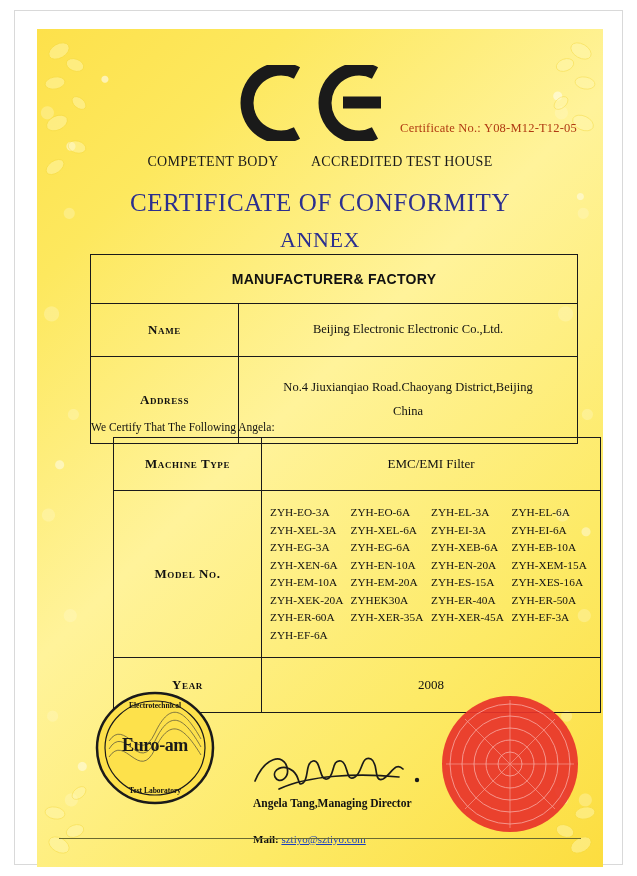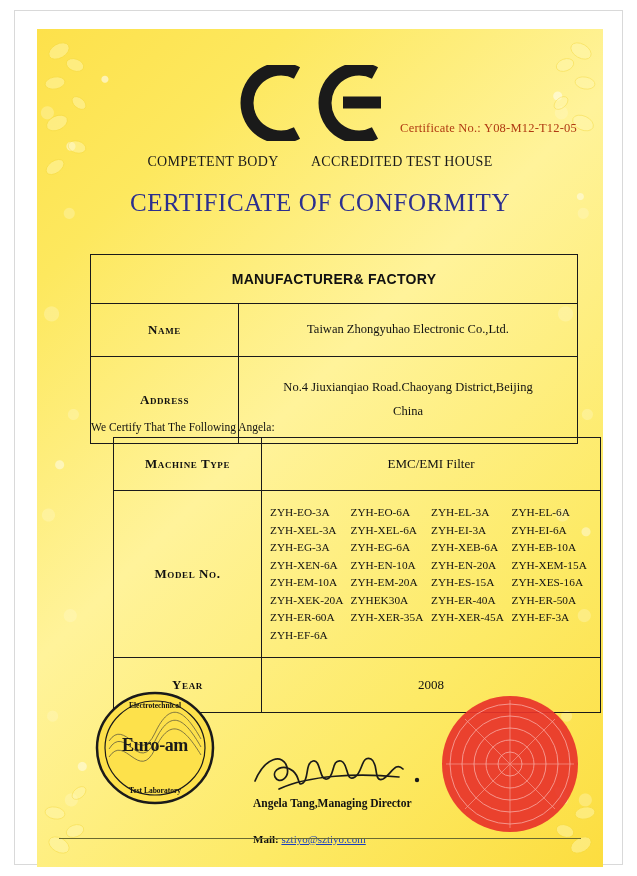--- a/index.html
+++ b/index.html
@@ -387,33 +387,34 @@
         <span>Y08-M12-T12-05</span>
       </div>
 
       <div class="body-line">
         <span>COMPETENT BODY</span>
         <span class="gap"></span>
         <span>ACCREDITED TEST HOUSE</span>
       </div>
 
       <div class="title-main">CERTIFICATE OF CONFORMITY</div>
+      <div class="title-sub">ANNEX</div>
 
       <table class="tbl" id="tbl-manufacturer">
         <colgroup>
             <col style="width:148px">
             <col style="width:339px">
           </colgroup>
         <tbody>
           <tr>
             <td class="cell-head" colspan="2">MANUFACTURER&amp; FACTORY</td>
           </tr>
           <tr>
             <td class="cell-label" style="height:36px">Name</td>
-            <td class="cell-value-red">Taiwan Zhongyuhao Electronic Co.,Ltd.</td>
+            <td class="cell-value-red">Beijing Electronic Electronic Co.,Ltd.</td>
           </tr>
           <tr>
             <td class="cell-label" style="height:70px">Address</td>
             <td class="cell-value-red">
               <div>No.4 Jiuxianqiao Road.Chaoyang District,Beijing</div>
               <div>China</div>
             </td>
           </tr>
         </tbody>
       </table>

